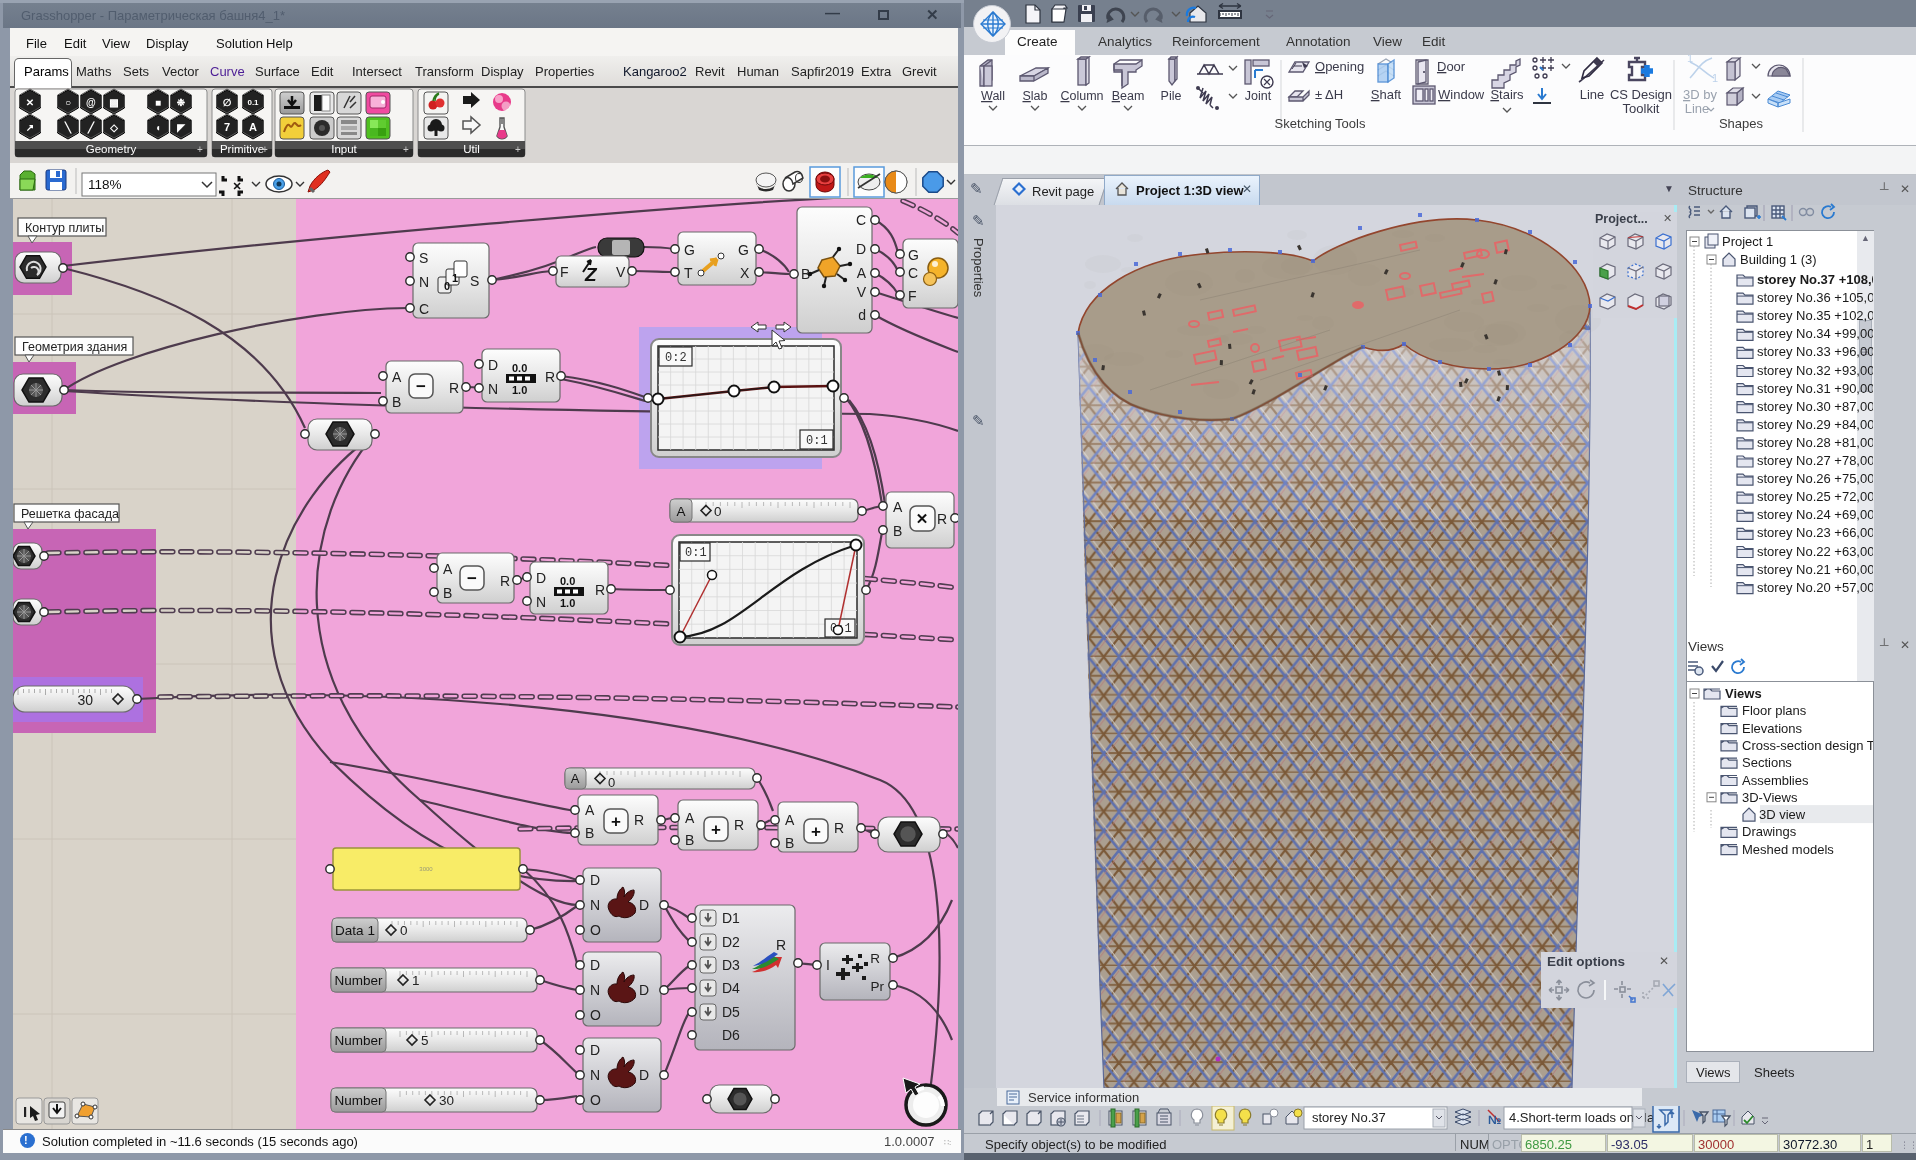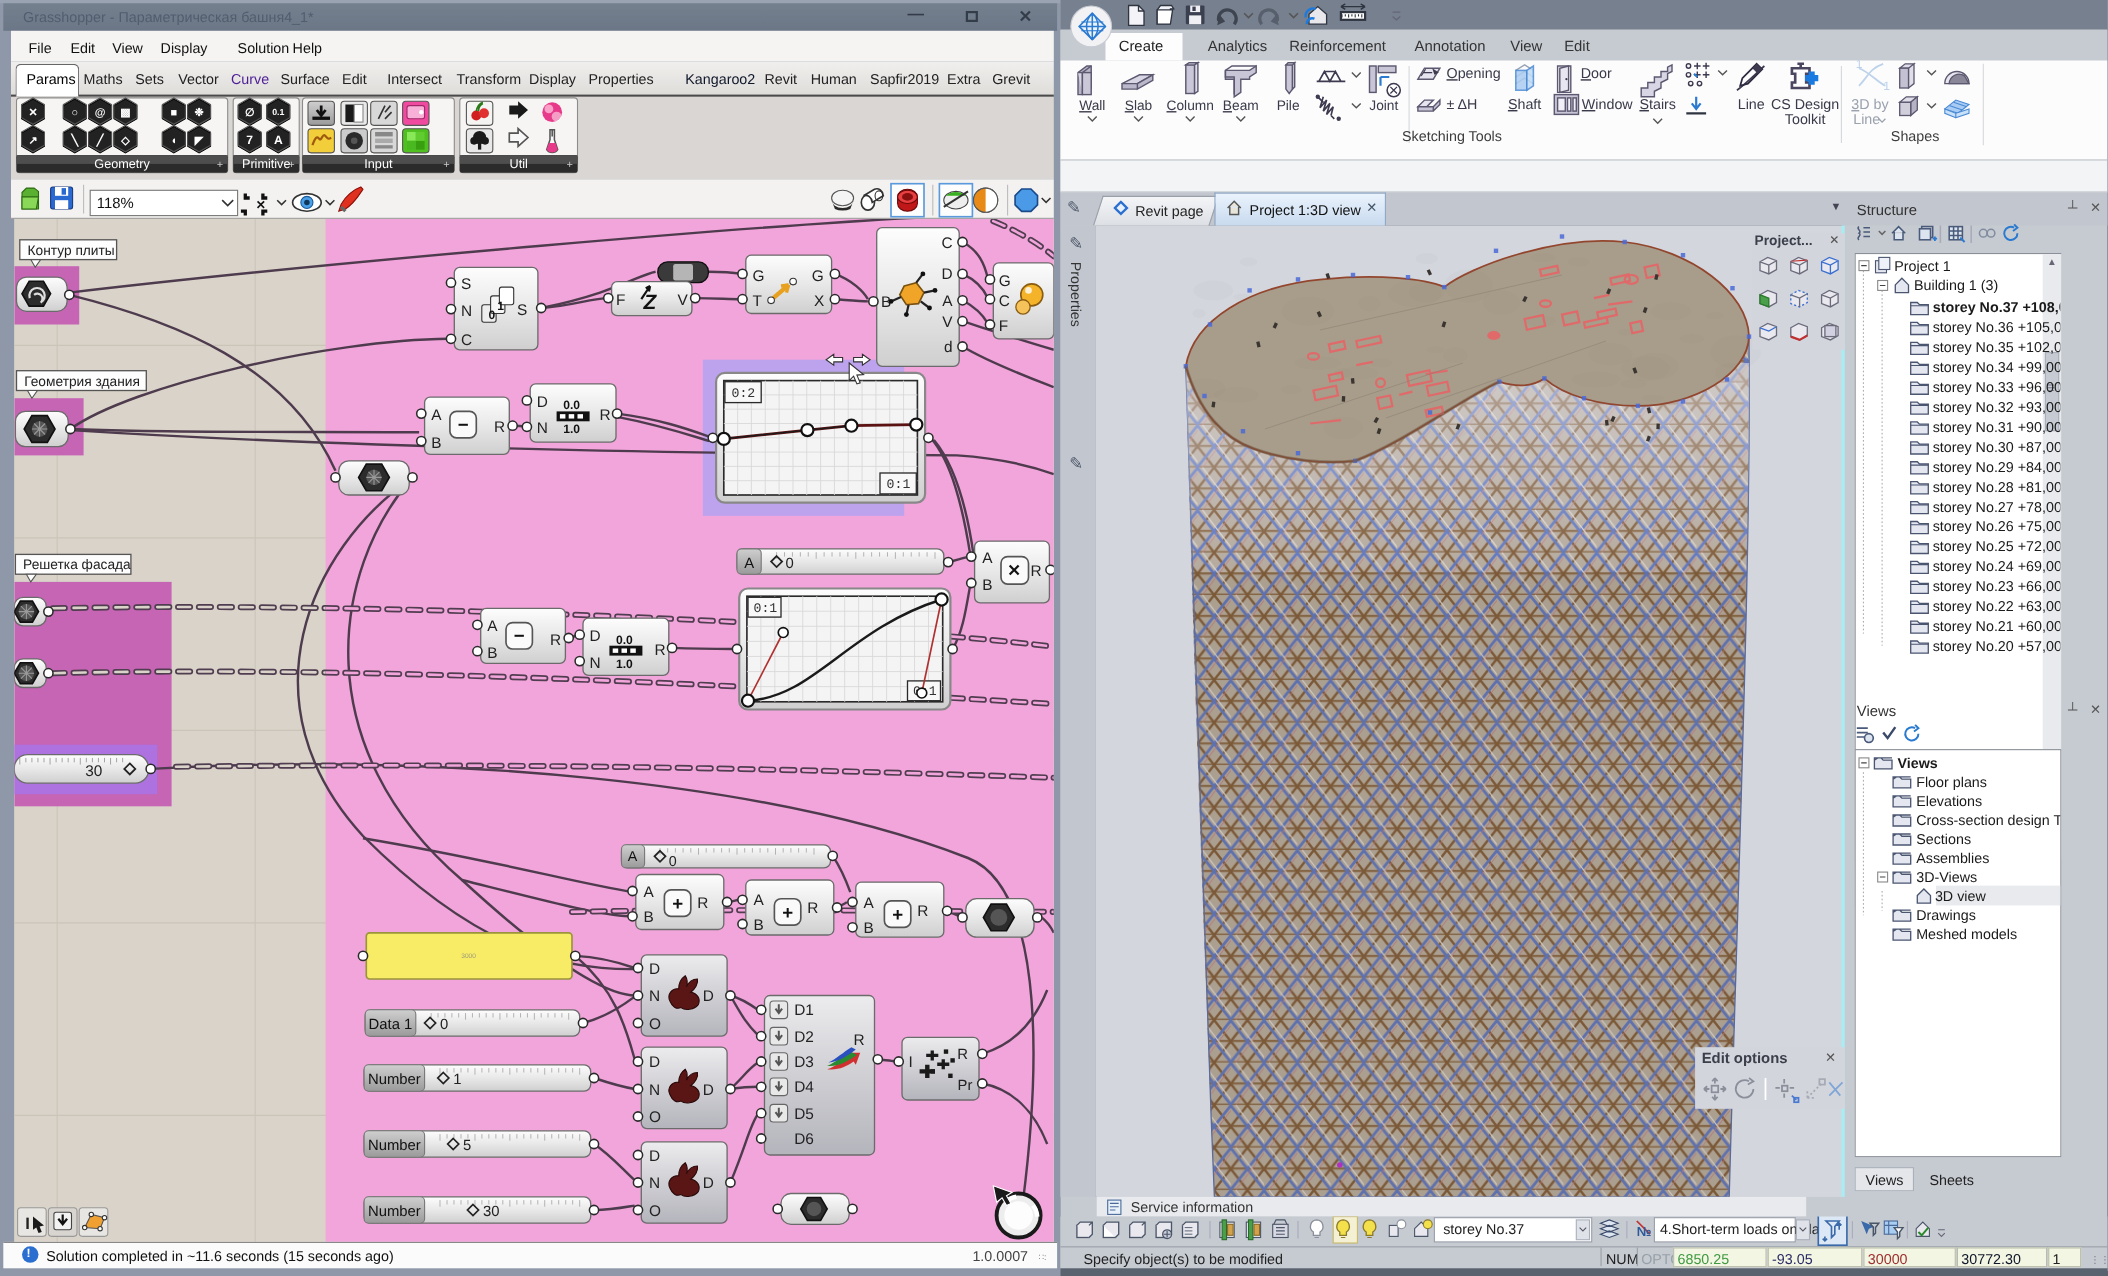--- a/index.html
+++ b/index.html
@@ -1108,21 +1108,21 @@
         <polygon points="7,3 11,7 7,11 3,7" fill="#e8f0fa"></polygon>
       </svg>
     </div>
 <div class="tx" style="left:68px;top:184px;font-size:13px;color:#222">Revit page</div>
 <div class="a" style="left:140px;top:175px;width:156px;height:30px;background:linear-gradient(#eaf3fd,#c8daee);border:1px solid #8fa9c8;border-bottom:none"></div>
 <div class="a" style="left:150px;top:181px;width:16px;height:16px">
       <svg width="16" height="16">
         <path d="M2,8 L8,2 L14,8 M4,7 v7 h8 v-7" fill="#e8e4da" stroke="#555" stroke-width="1.3"></path>
       </svg>
     </div>
-<div class="tx" style="left:172px;top:183px;font-size:13px;color:#111;font-weight:normal">Project 1:3D view</div>
+<div class="tx" style="left:172px;top:183px;font-size:13px;color:#111;font-weight:bold">Project 1:3D view</div>
 <div class="tx" style="left:278px;top:182px;font-size:12px;color:#456">✕</div>
 <div class="tx" style="left:700px;top:183px;font-size:10px;color:#445">▼</div>
 
 <div class="a" style="left:0px;top:205px;width:32px;height:883px;background:#c2c6ce"></div>
 <div class="tx" style="left:8px;top:212px;font-size:15px;color:#4a5568">✎</div>
 <div class="tx" style="left:7px;top:238px;font-size:13px;color:#333;writing-mode:vertical-lr">Properties</div>
 <div class="tx" style="left:8px;top:412px;font-size:15px;color:#4a5568">✎</div>
 
 <div class="a" style="left:710px;top:205px;width:3px;height:883px;background:#a8ecf4"></div>
 

